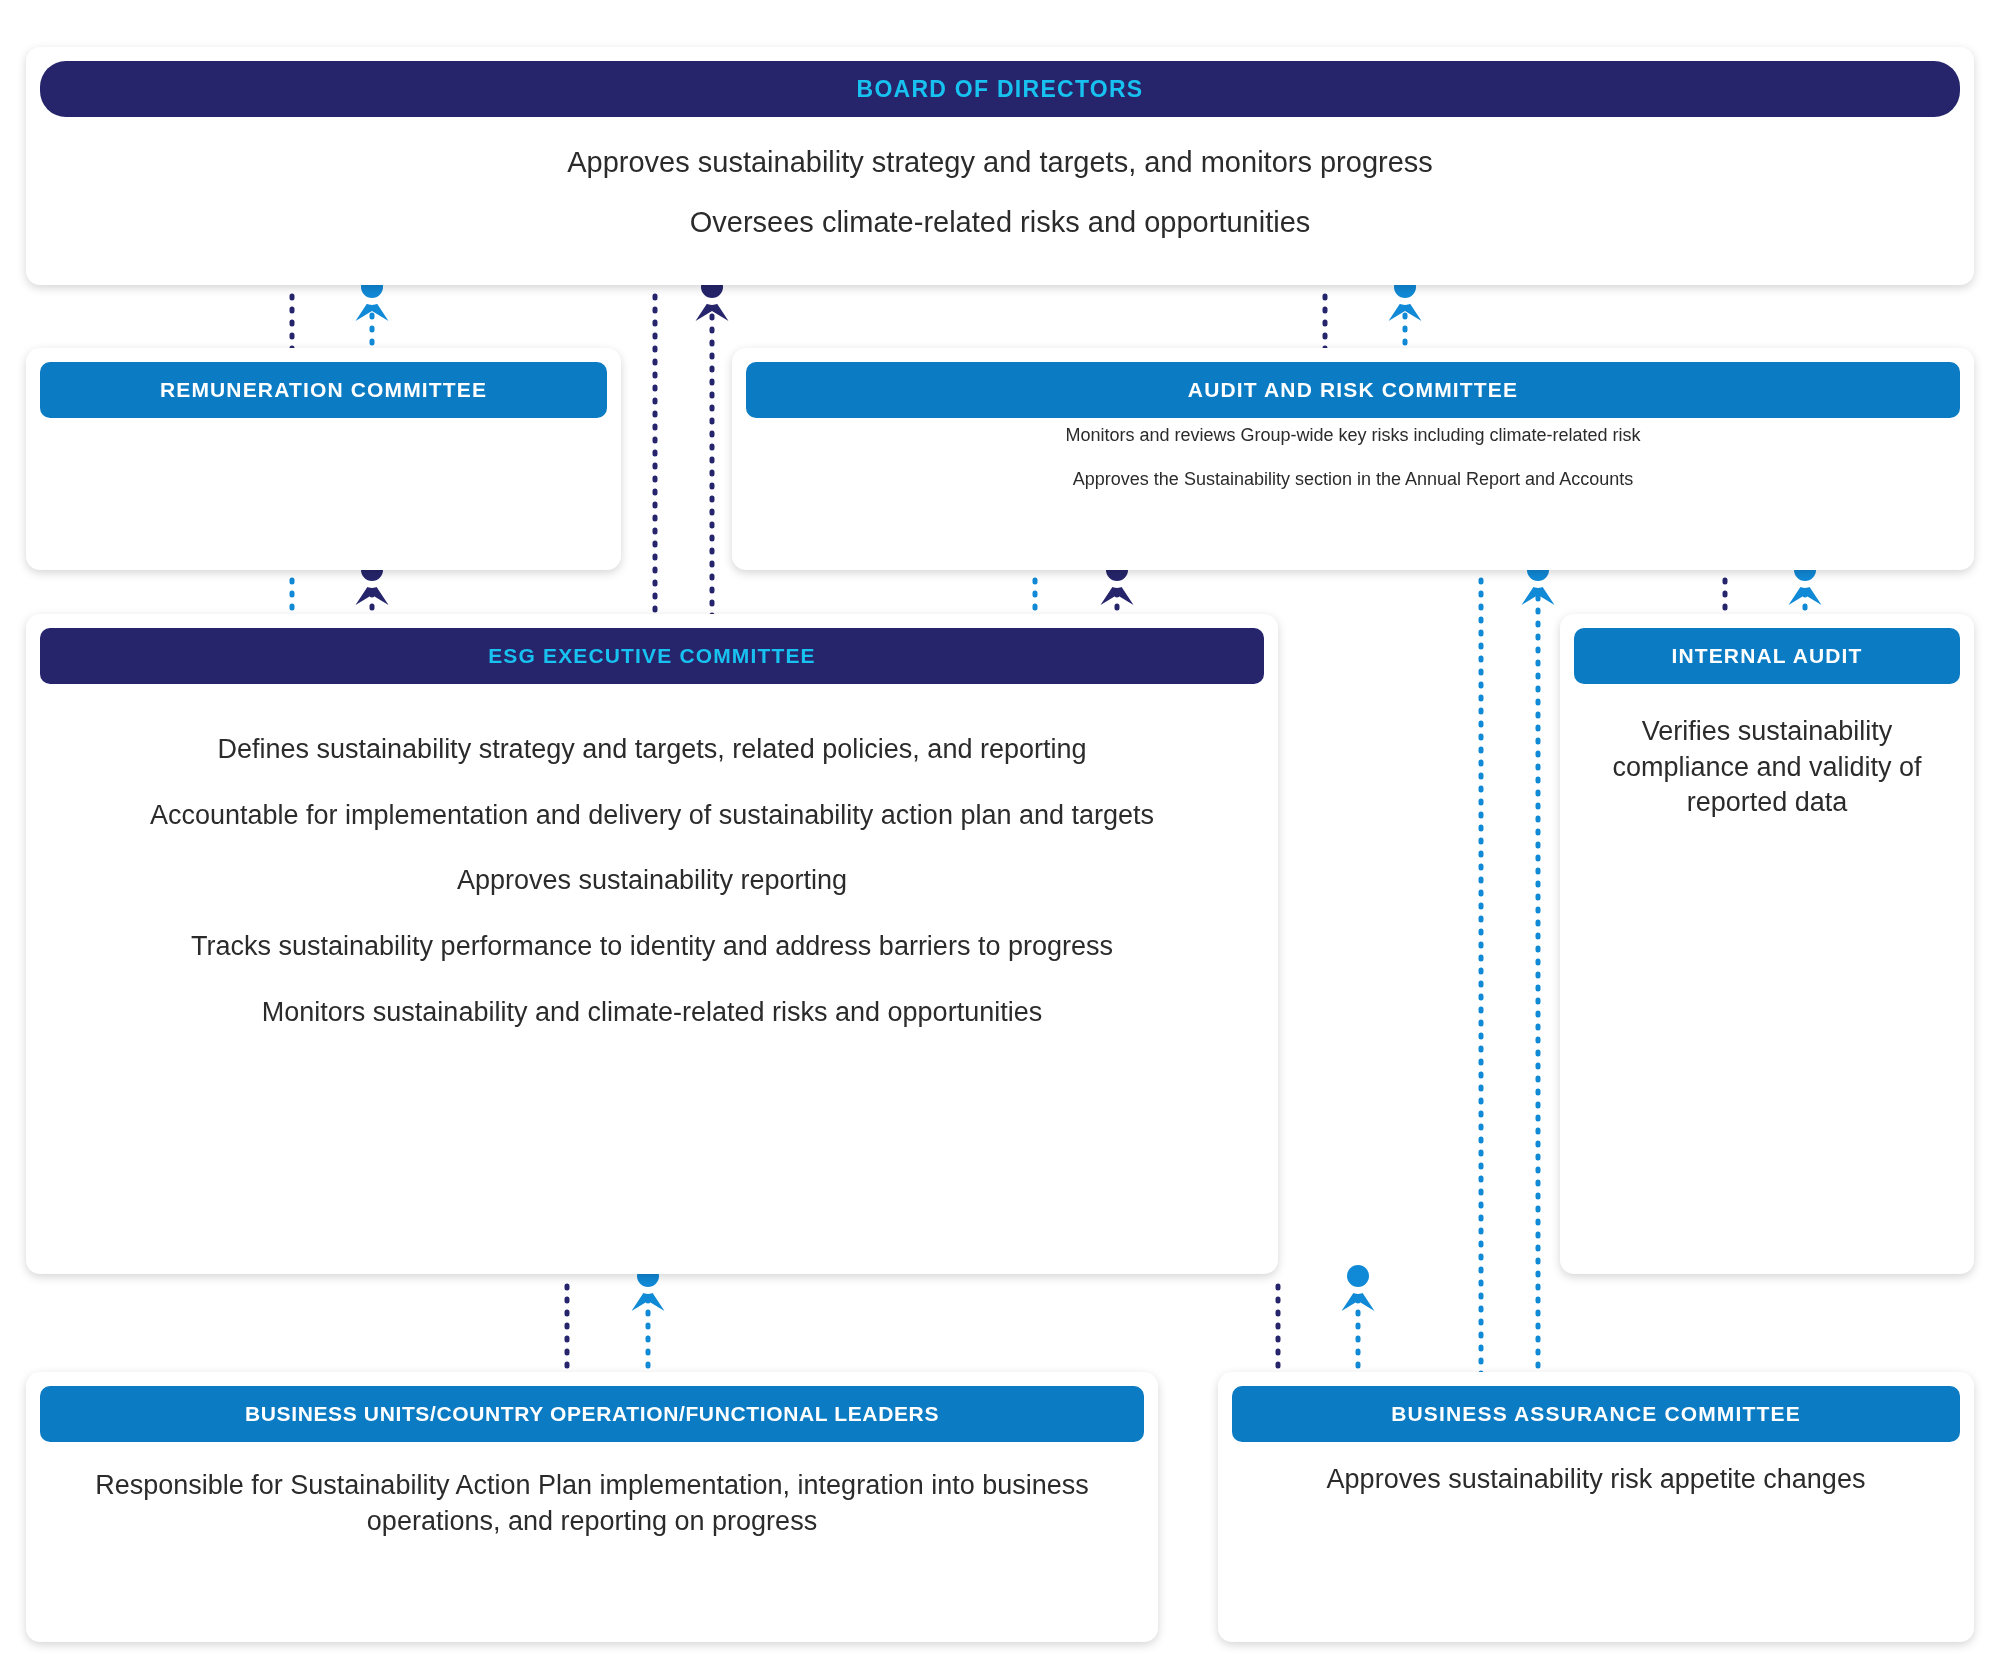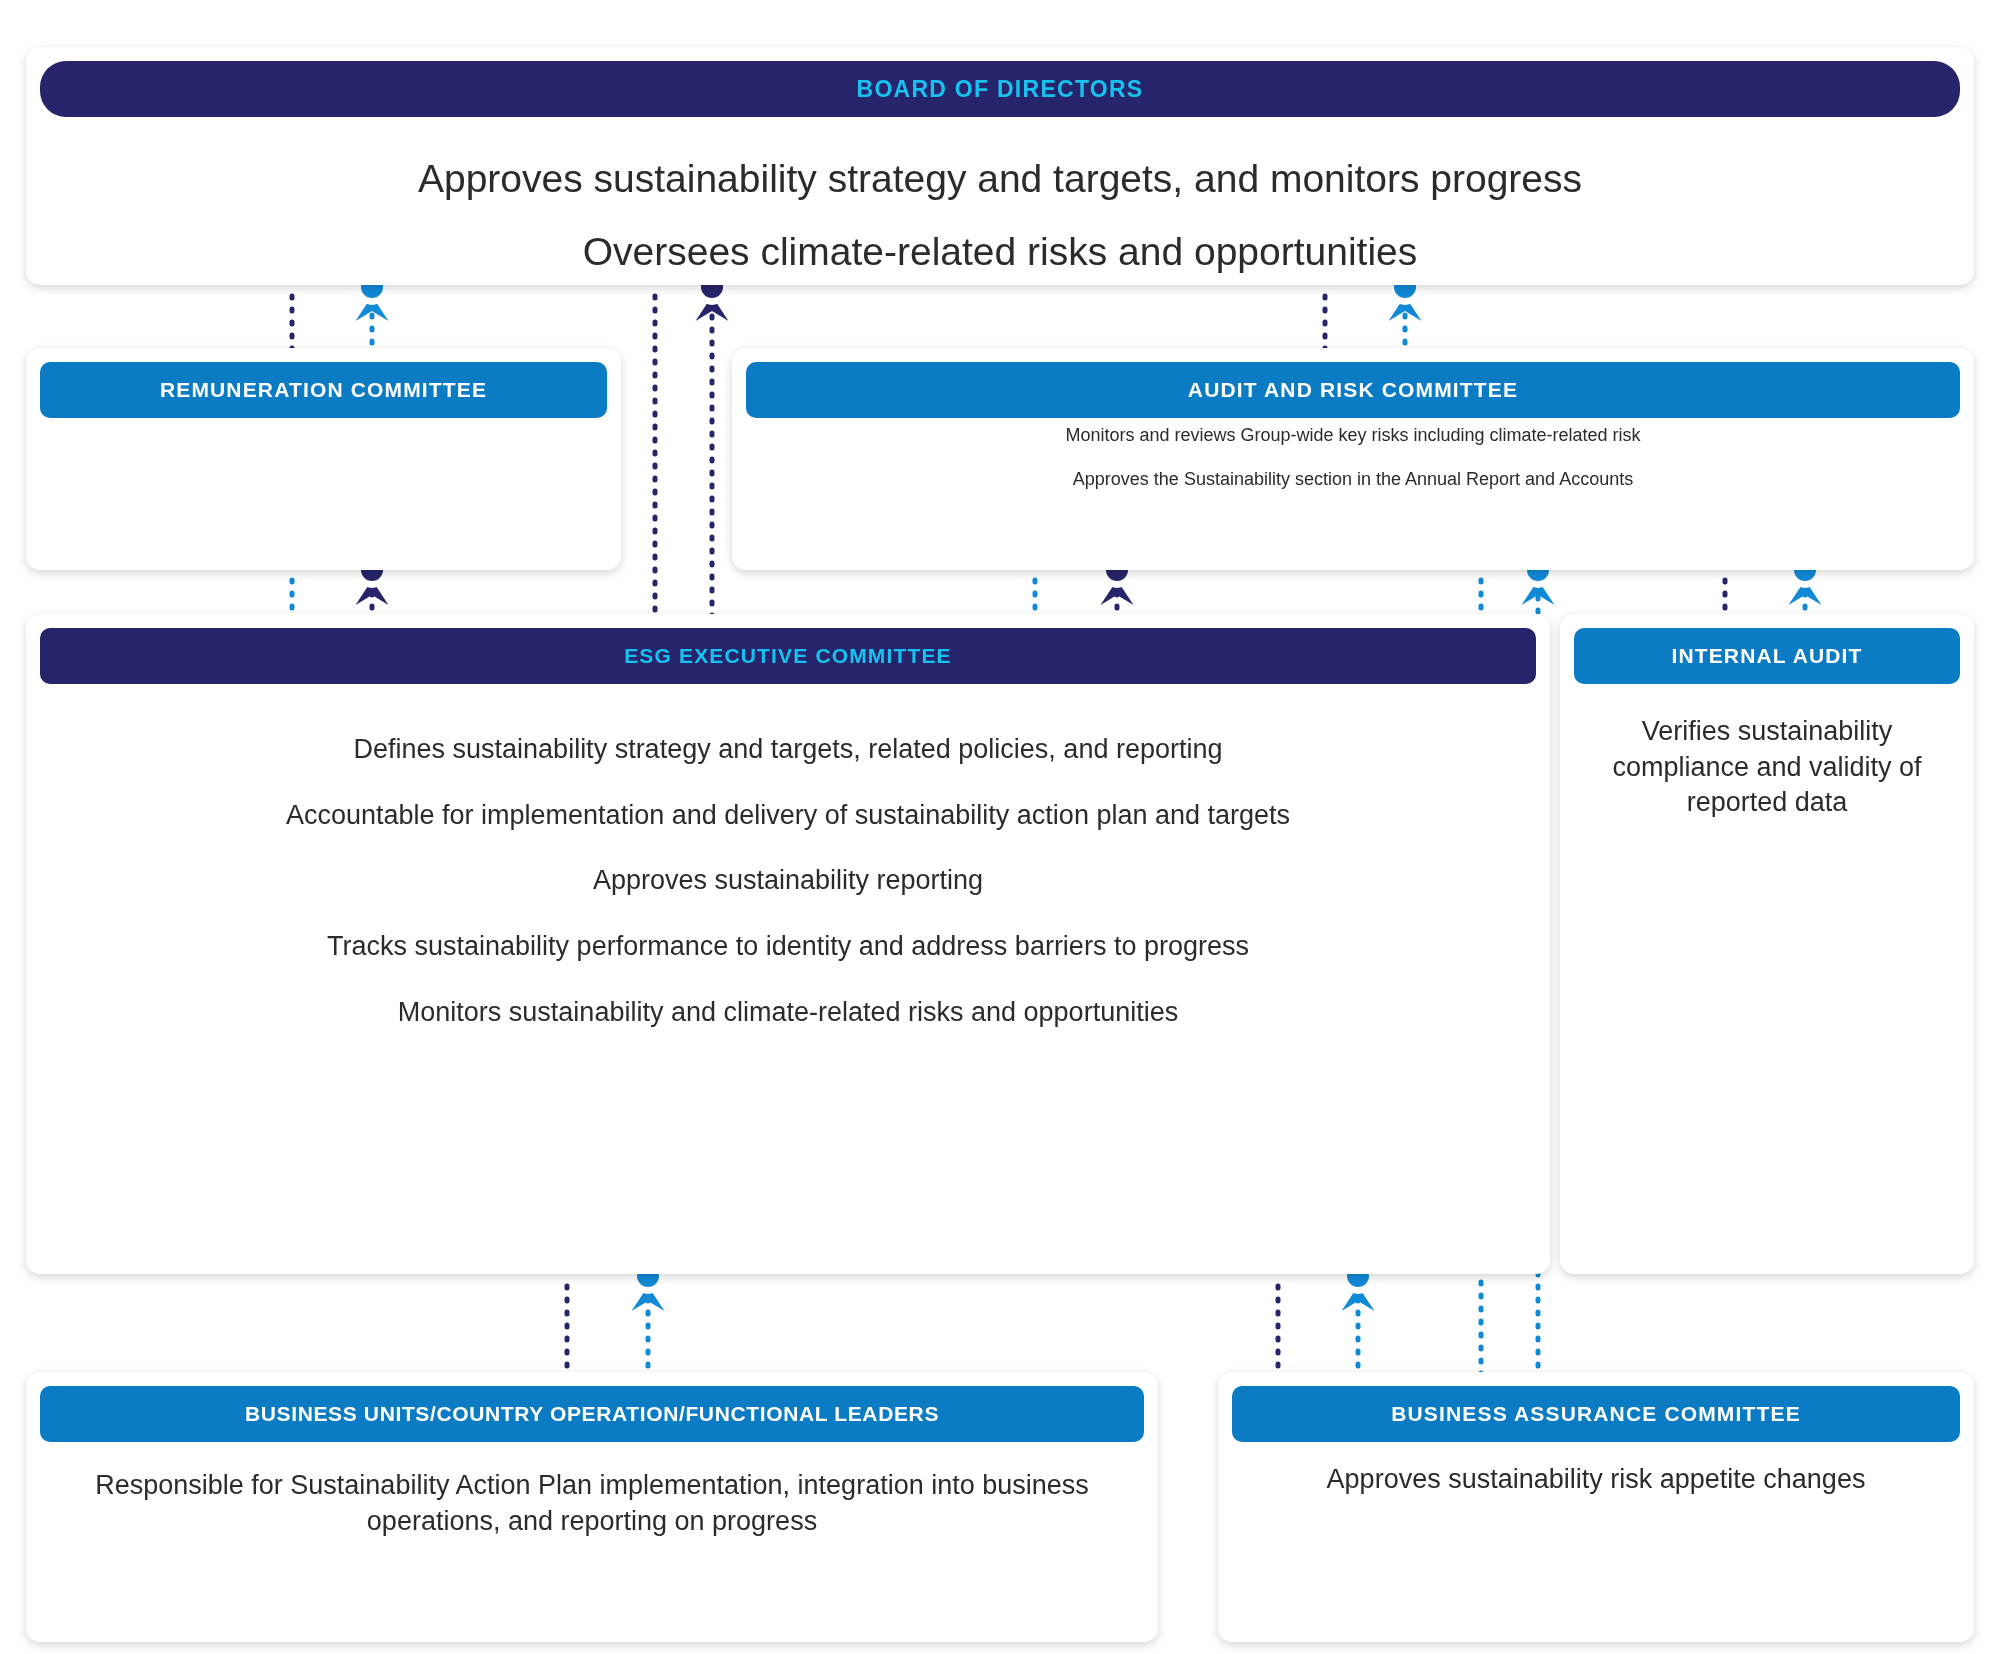--- a/index.html
+++ b/index.html
@@ -67,33 +67,33 @@
   }
   .card-body p {
     margin: 0 0 16px 0;
     line-height: 1.32;
   }
   .card-body p:last-child { margin-bottom: 0; }
 
   
   #card-board        { left: 26px;   top: 47px;   width: 1948px; height: 238px; }
   #card-board .card-header { height: 56px; font-size: 23px; border-radius: 26px; }
-  #card-board .card-body   { padding-top: 36px; font-size: 39px; }
+  #card-board .card-body   { padding-top: 26px; font-size: 29px; }
   #card-board .card-body p { margin-bottom: 22px; }
 
   #card-remuneration { left: 26px;   top: 348px;  width: 595px;  height: 222px; }
   #card-remuneration .card-header { height: 56px; font-size: 21px; }
   #card-remuneration .card-body   { padding-top: 24px; font-size: 27px; }
 
   #card-audit        { left: 732px;  top: 348px;  width: 1242px; height: 222px; }
   #card-audit .card-header { height: 56px; font-size: 21px; }
   #card-audit .card-body   { padding-top: 6px; font-size: 18px; }
   #card-audit .card-body p { margin-bottom: 20px; }
 
-  #card-esg          { left: 26px;   top: 614px;  width: 1524px; height: 660px; }
+  #card-esg          { left: 26px;   top: 614px;  width: 1252px; height: 660px; }
   #card-esg .card-header { height: 56px; font-size: 21px; }
   #card-esg .card-body   { padding-top: 48px; font-size: 27px; }
   #card-esg .card-body p { margin-bottom: 30px; }
 
   #card-internal     { left: 1560px; top: 614px;  width: 414px;  height: 660px; }
   #card-internal .card-header { height: 56px; font-size: 21px; }
   #card-internal .card-body   { padding-top: 30px; font-size: 27px; line-height: 1.38; }
 
   #card-bu           { left: 26px;   top: 1372px; width: 1132px; height: 270px; }
   #card-bu .card-header { height: 56px; font-size: 21px; letter-spacing: 0.03em;}

